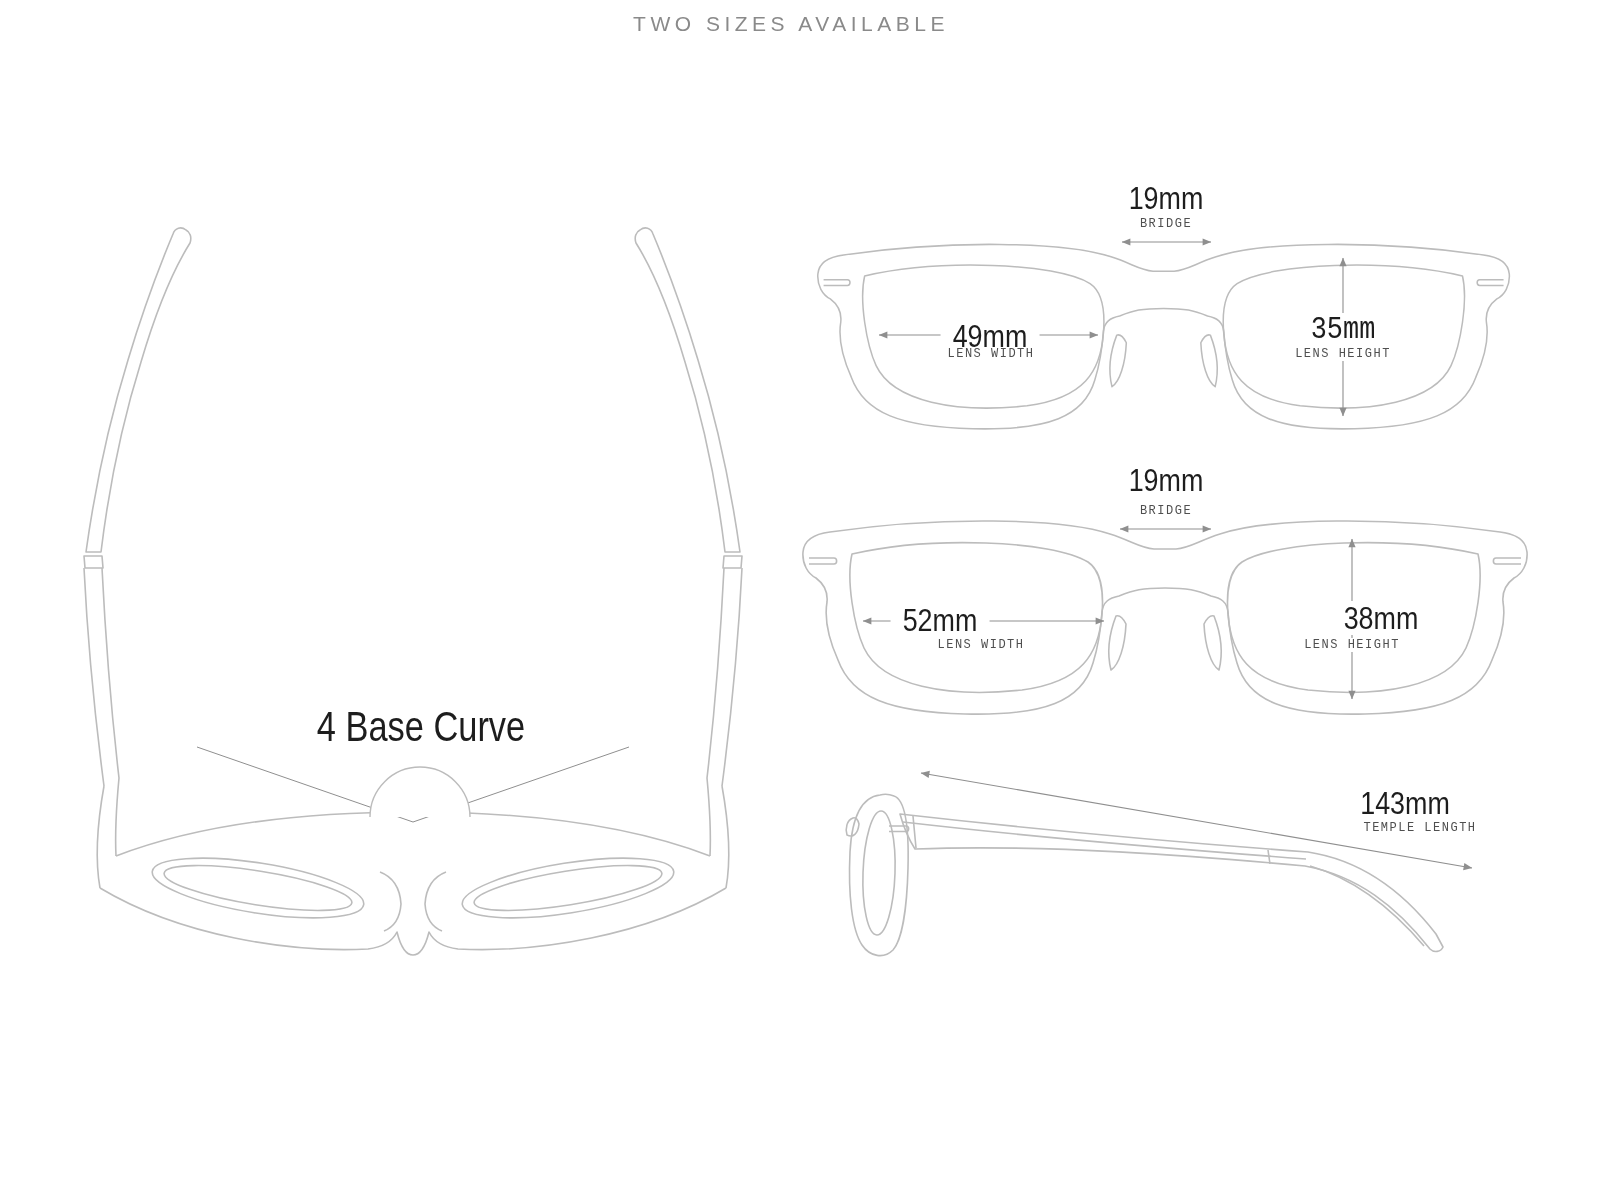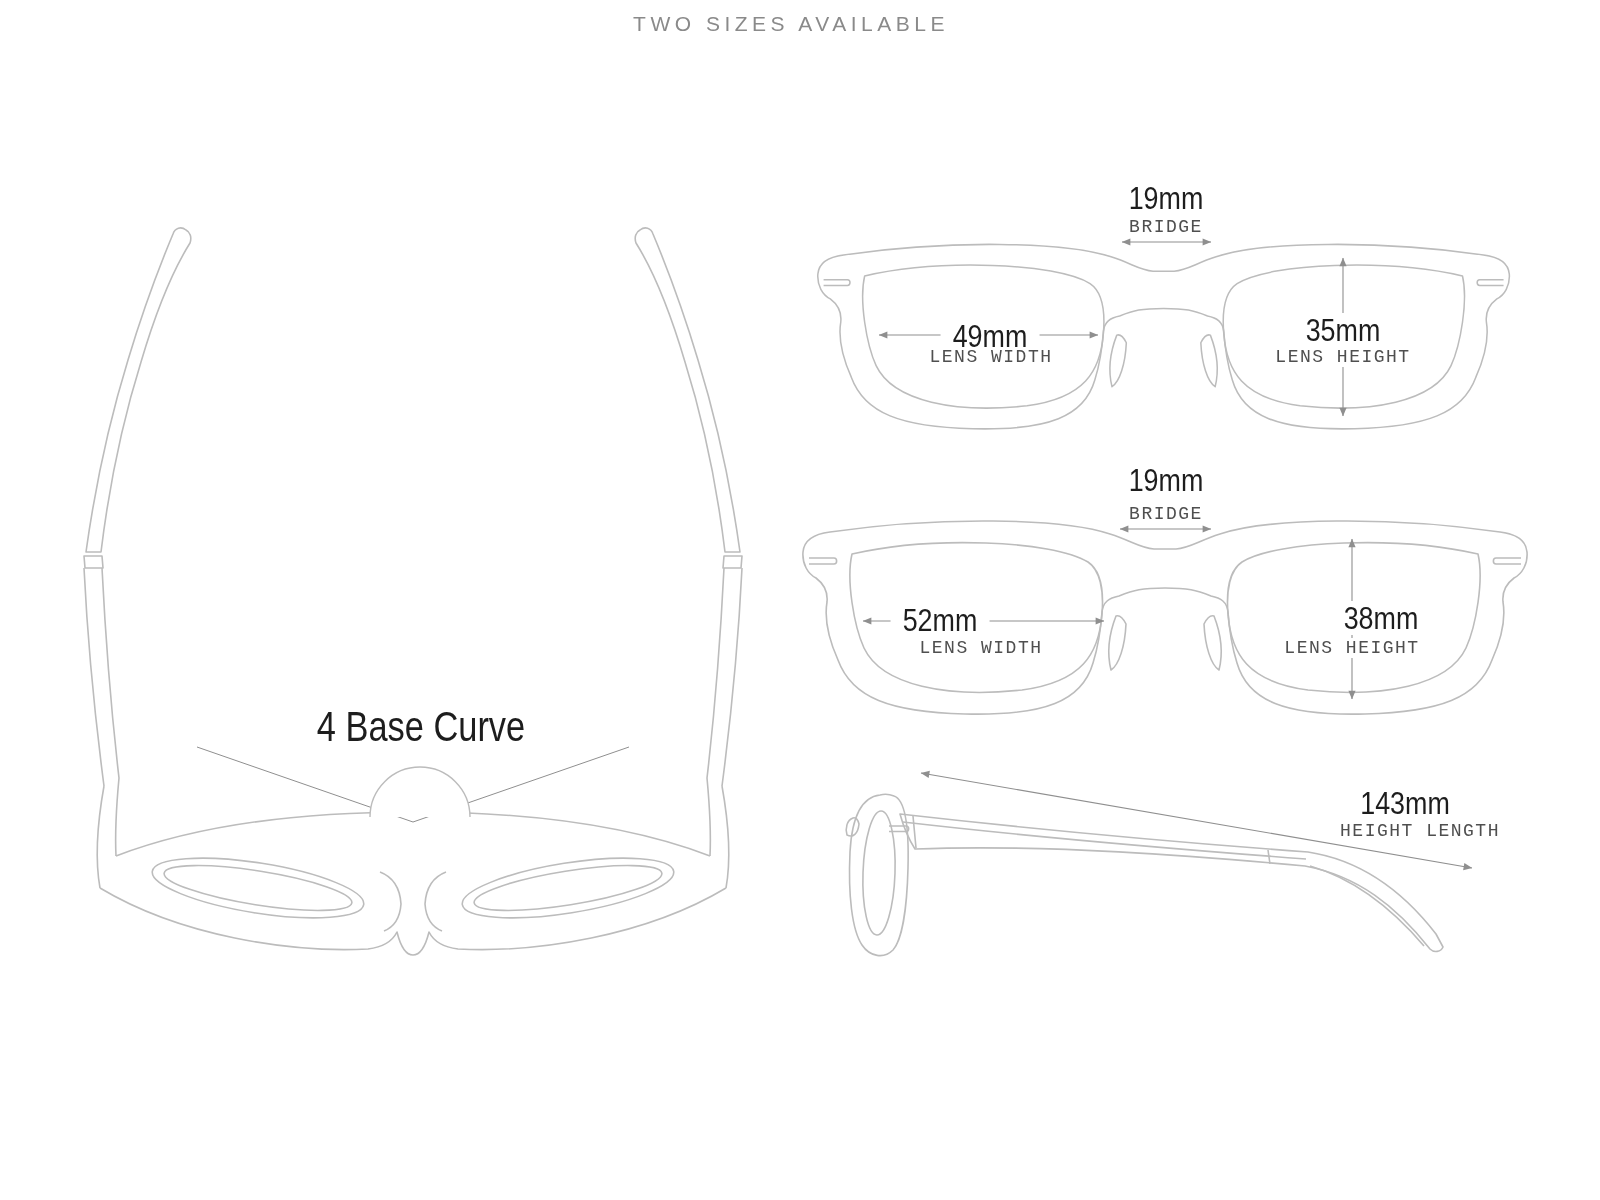--- a/index.html
+++ b/index.html
@@ -17,21 +17,21 @@
   .txt{position:absolute;transform:translateX(-50%);text-align:right;white-space:nowrap;line-height:1;}
   .title{
     font-size:21px;letter-spacing:4.5px;color:var(--title);font-weight:400;
   }
   .num{
     font-size:32px;color:var(--number);background:var(--background);
     padding:1px 5px;font-weight:400;
   }
   .num .cond{display:inline-block;transform:scaleX(0.84);transform-origin:50% 50%;}
   .lbl{
-    font-family:"Liberation Mono", monospace;font-size:18px;letter-spacing:1.5px;
+    font-family:"Liberation Mono", monospace;font-size:12px;letter-spacing:1.5px;
     color:var(--label);background:var(--background);padding:1px 4px;
   }
   .basecurve{
     font-size:43px;color:var(--number);
   }
   .basecurve .cond{display:inline-block;transform:scaleX(0.8);transform-origin:50% 50%;}
 </style>
 </head>
 <body>
 
@@ -157,21 +157,21 @@
   <div class="txt num" style="left:1166px;top:181px;">
     <span class="cond">19mm</span>
   </div>
   <div class="txt lbl" style="left:1166px;top:217px;">BRIDGE</div>
 
   <div class="txt num" style="left:990px;top:319px;">
     <span class="cond">49mm</span>
   </div>
   <div class="txt lbl" style="left:991px;top:347px;">LENS WIDTH</div>
 
-  <div class="txt num" style="left:1343px;top:313px;">
+  <div class="txt num" style="left:1343px;top:313px;font-family:Liberation Mono, monospace;">
     <span class="cond">35mm</span>
   </div>
   <div class="txt lbl" style="left:1343px;top:347px;">LENS HEIGHT</div>
 
   <div class="txt num" style="left:1166px;top:463px;">
     <span class="cond">19mm</span>
   </div>
   <div class="txt lbl" style="left:1166px;top:504px;">BRIDGE</div>
 
   <div class="txt num" style="left:940px;top:603px;">
@@ -180,19 +180,19 @@
   <div class="txt lbl" style="left:981px;top:638px;">LENS WIDTH</div>
 
   <div class="txt num" style="left:1381px;top:601px;">
     <span class="cond">38mm</span>
   </div>
   <div class="txt lbl" style="left:1352px;top:638px;">LENS HEIGHT</div>
 
   <div class="txt num" style="left:1405px;top:786px;">
     <span class="cond">143mm</span>
   </div>
-  <div class="txt lbl" style="left:1420px;top:821px;">HEIGHT LENGTH</div>
+  <div class="txt lbl" style="left:1420px;top:821px;">TEMPLE LENGTH</div>
 
   <div class="txt basecurve" style="left:421px;top:705px;">
     <span class="cond">4 Base Curve</span>
   </div>
 
 </div>
 
 </body></html>

